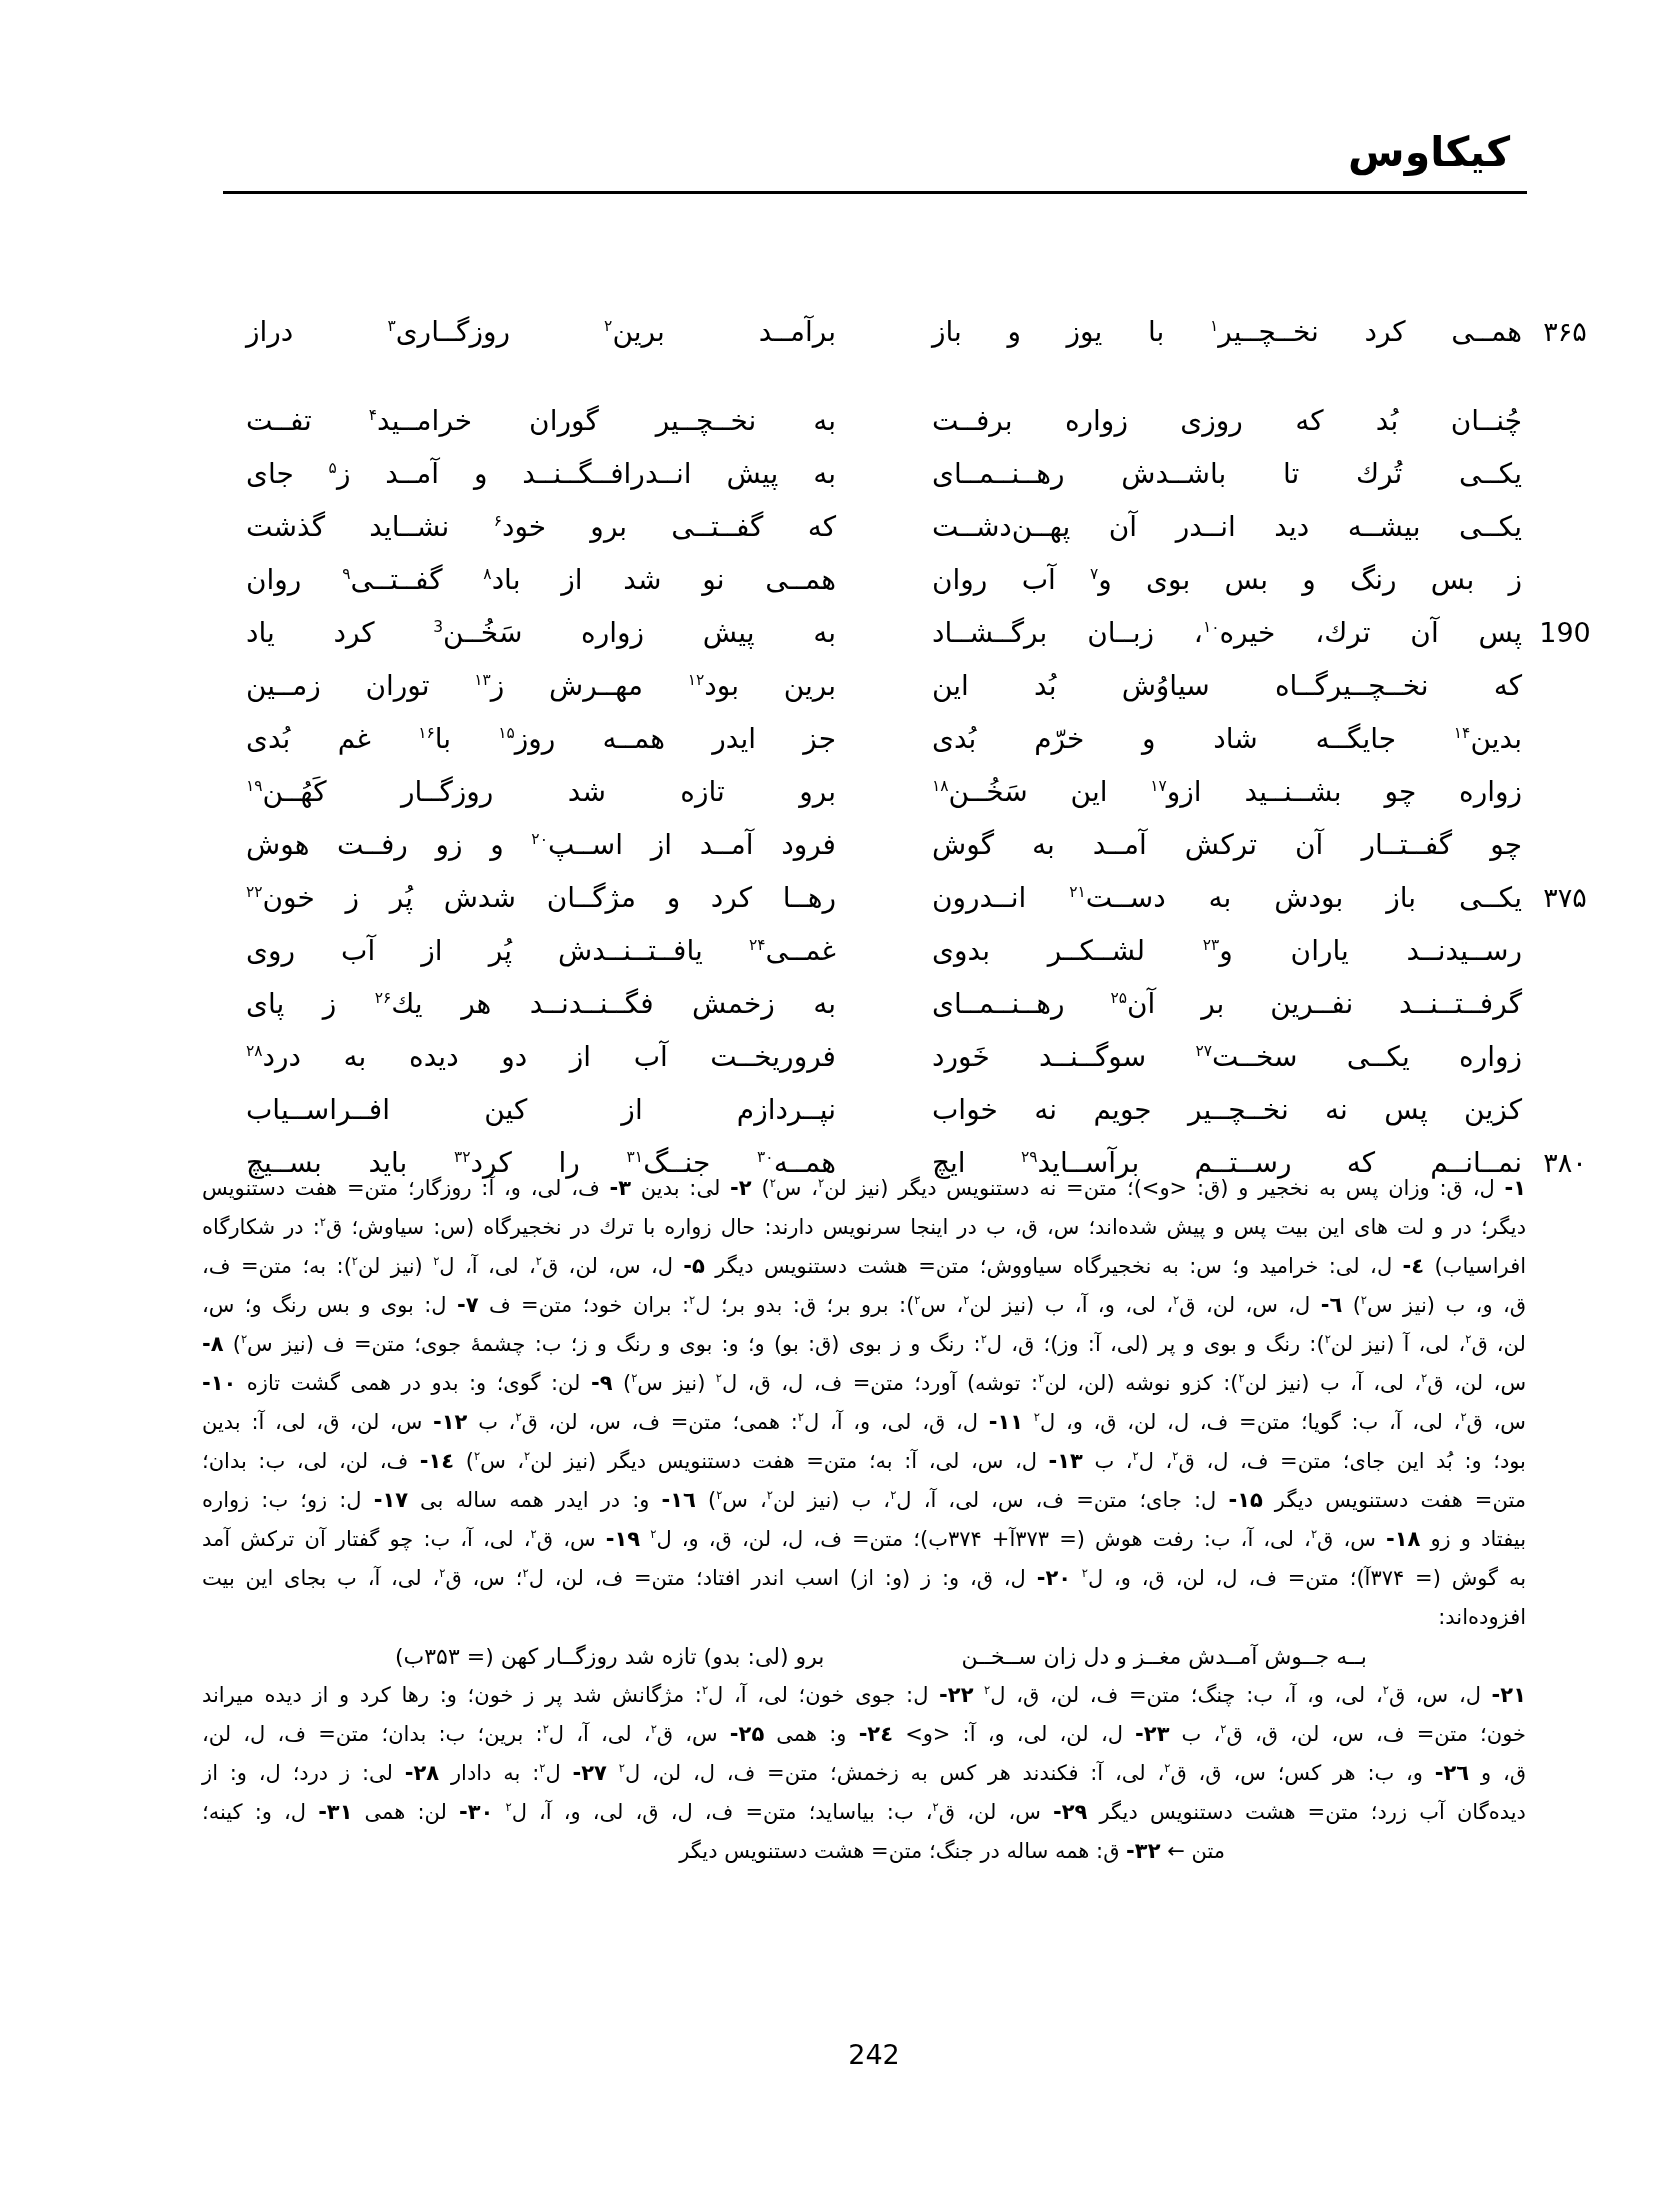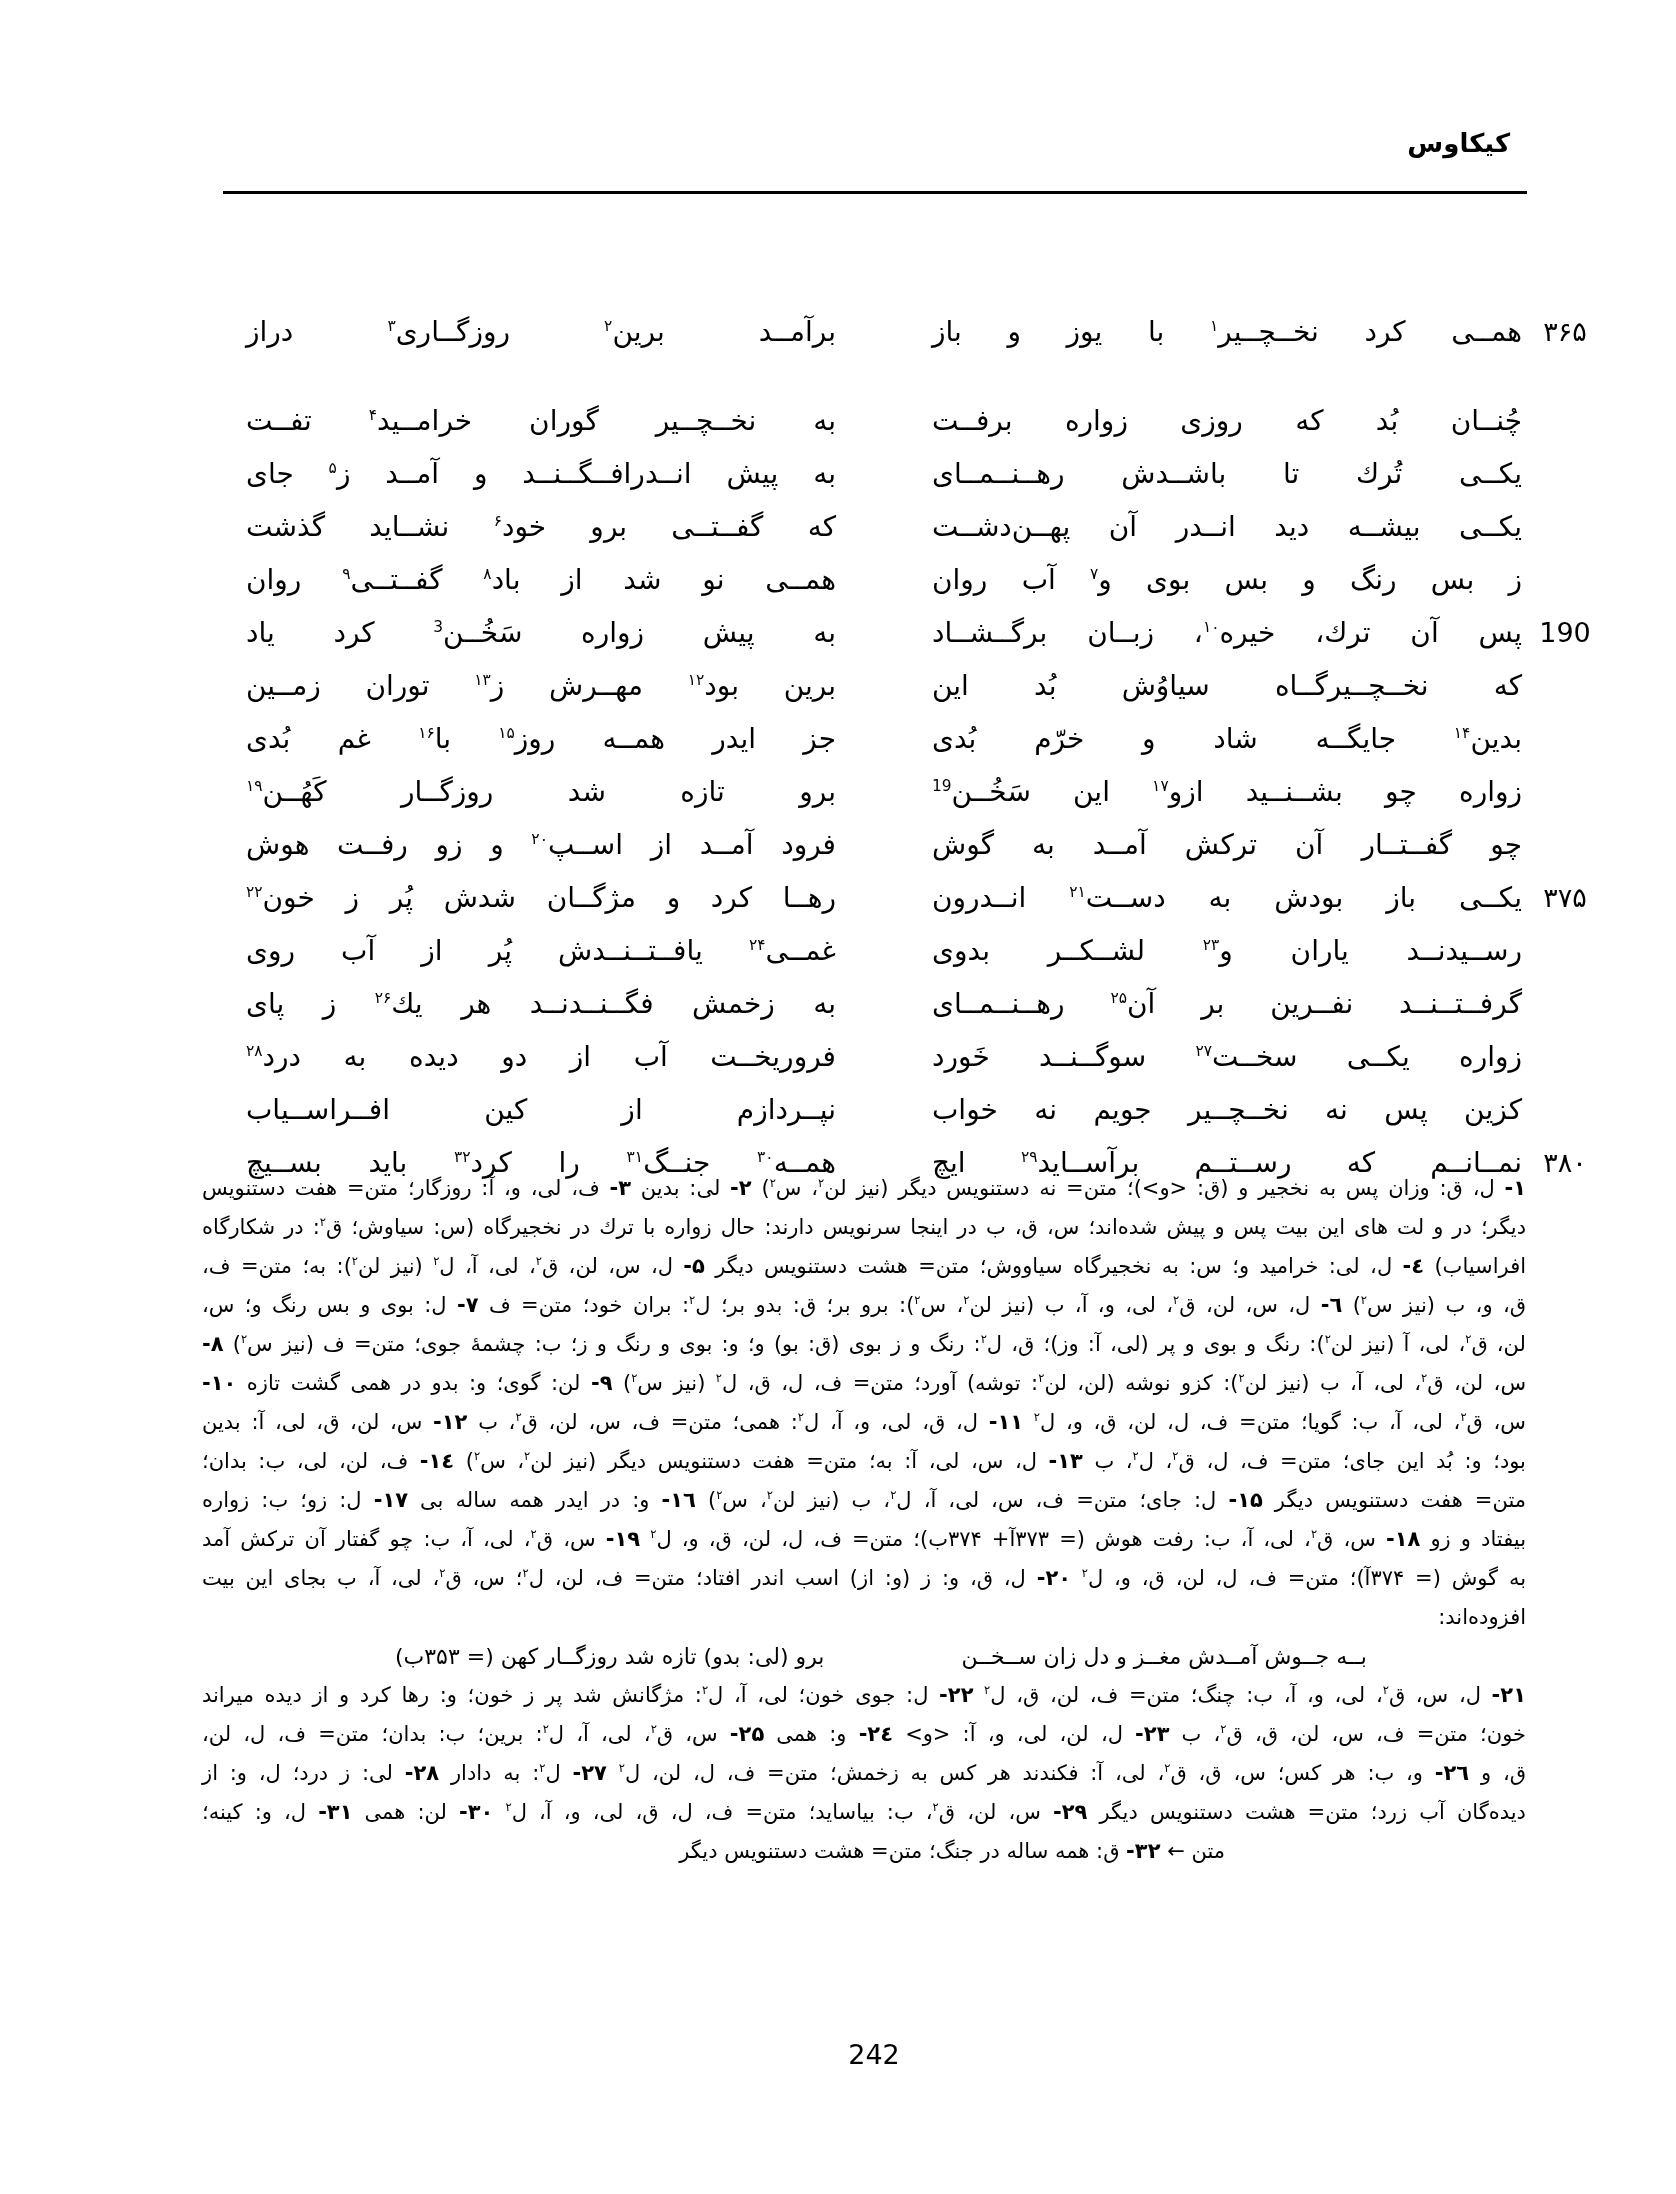--- a/index.html
+++ b/index.html
@@ -7,21 +7,21 @@
     position:relative;
     width:1677px;height:2194px;
     background:#ffffff;
     font-family:"DejaVu Sans", sans-serif;
     color:#000;
     direction:rtl;
     overflow:hidden;
   }
   .chapter-title{
     position:absolute; top:128px; right:166px;
-    font-size:26px; font-weight:700;
+    font-size:41px; font-weight:700;
     letter-spacing:0.7px;
   }
   .header-rule{
     position:absolute; top:191px; left:224px; width:1304px; height:2.7px;
     background:#000;
   }
   .poem{
     position:absolute; top:305px; left:247px; right:68px;
     font-size:28px;
   }
@@ -109,21 +109,21 @@
         <span class="hemistich">برین بود<sup>۱۲</sup> مهــرش ز<sup>۱۳</sup> توران زمــین</span>
       </div>
       <div class="verse-row">
         <span class="verse-number"></span>
         <span class="hemistich">بدین<sup>۱۴</sup> جایگــه شاد و خرّم بُدی</span>
         <span class="column-gap"></span>
         <span class="hemistich">جز ایدر همــه روز<sup>۱۵</sup> با<sup>۱۶</sup> غم بُدی</span>
       </div>
       <div class="verse-row">
         <span class="verse-number"></span>
-        <span class="hemistich">زواره چو بشــنــید ازو<sup>۱۷</sup> این سَخُــن<sup>19</sup></span>
+        <span class="hemistich">زواره چو بشــنــید ازو<sup>۱۷</sup> این سَخُــن<sup>۱۸</sup></span>
         <span class="column-gap"></span>
         <span class="hemistich">برو تازه شد روزگــار کَهُــن<sup>۱۹</sup></span>
       </div>
       <div class="verse-row">
         <span class="verse-number"></span>
         <span class="hemistich">چو گفــتــار آن ترکش آمــد به گوش</span>
         <span class="column-gap"></span>
         <span class="hemistich">فرود آمــد از اســپ<sup>۲۰</sup> و زو رفــت هوش</span>
       </div>
       <div class="verse-row">

